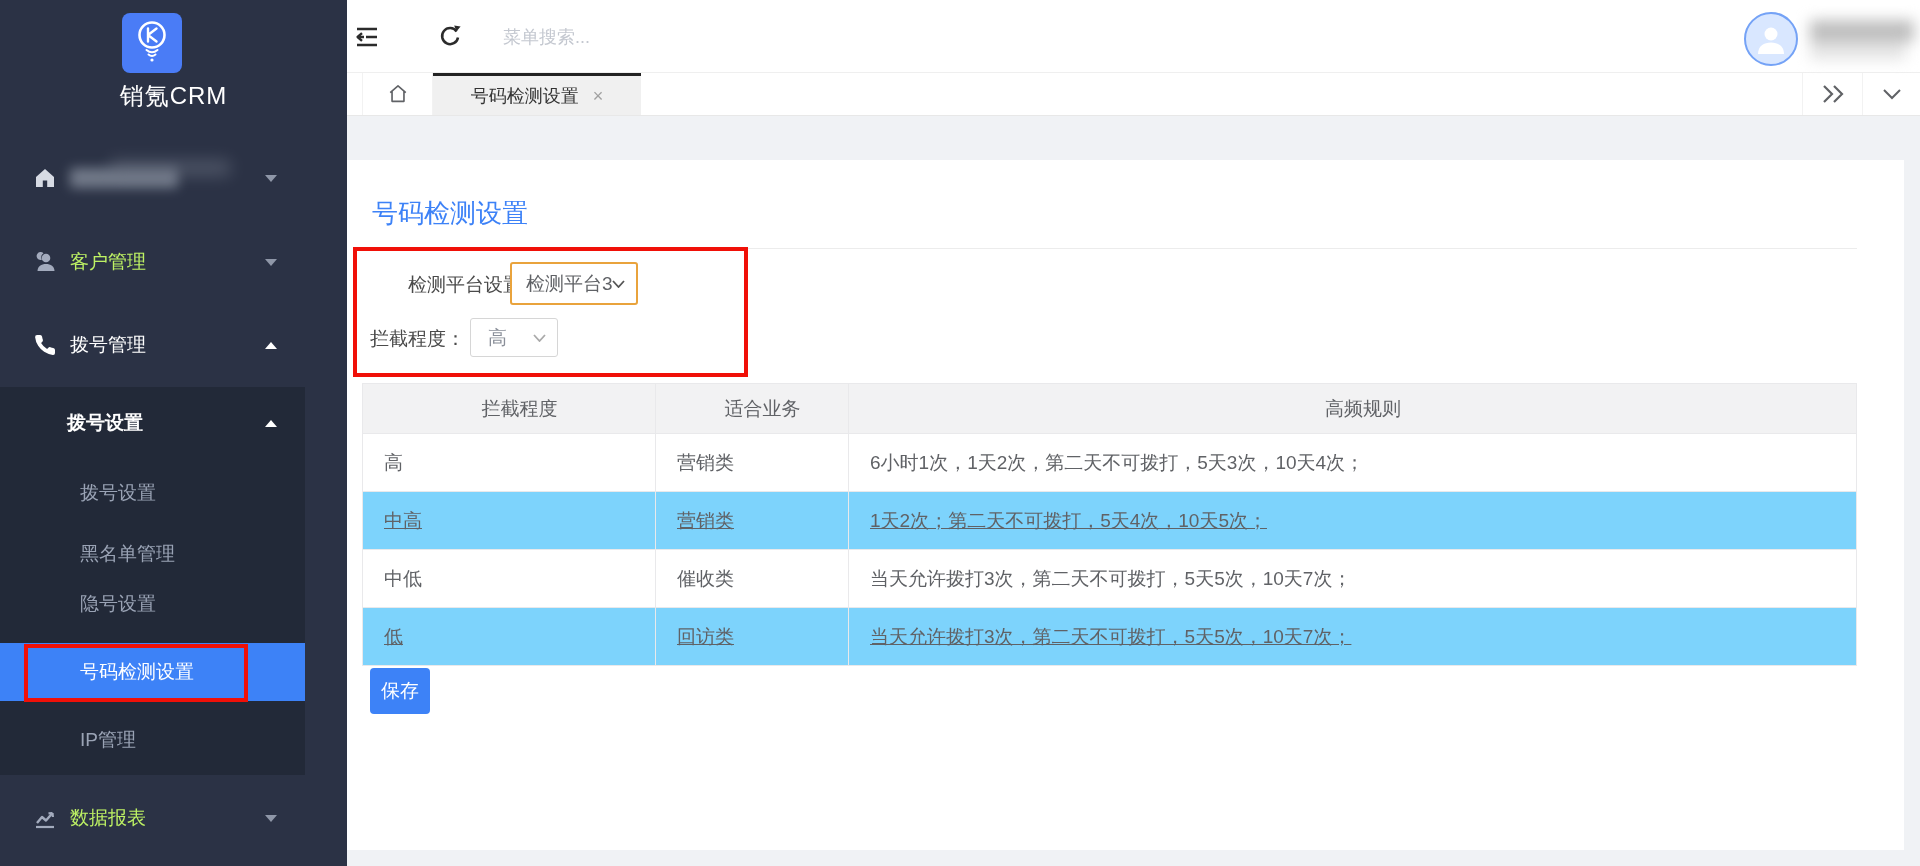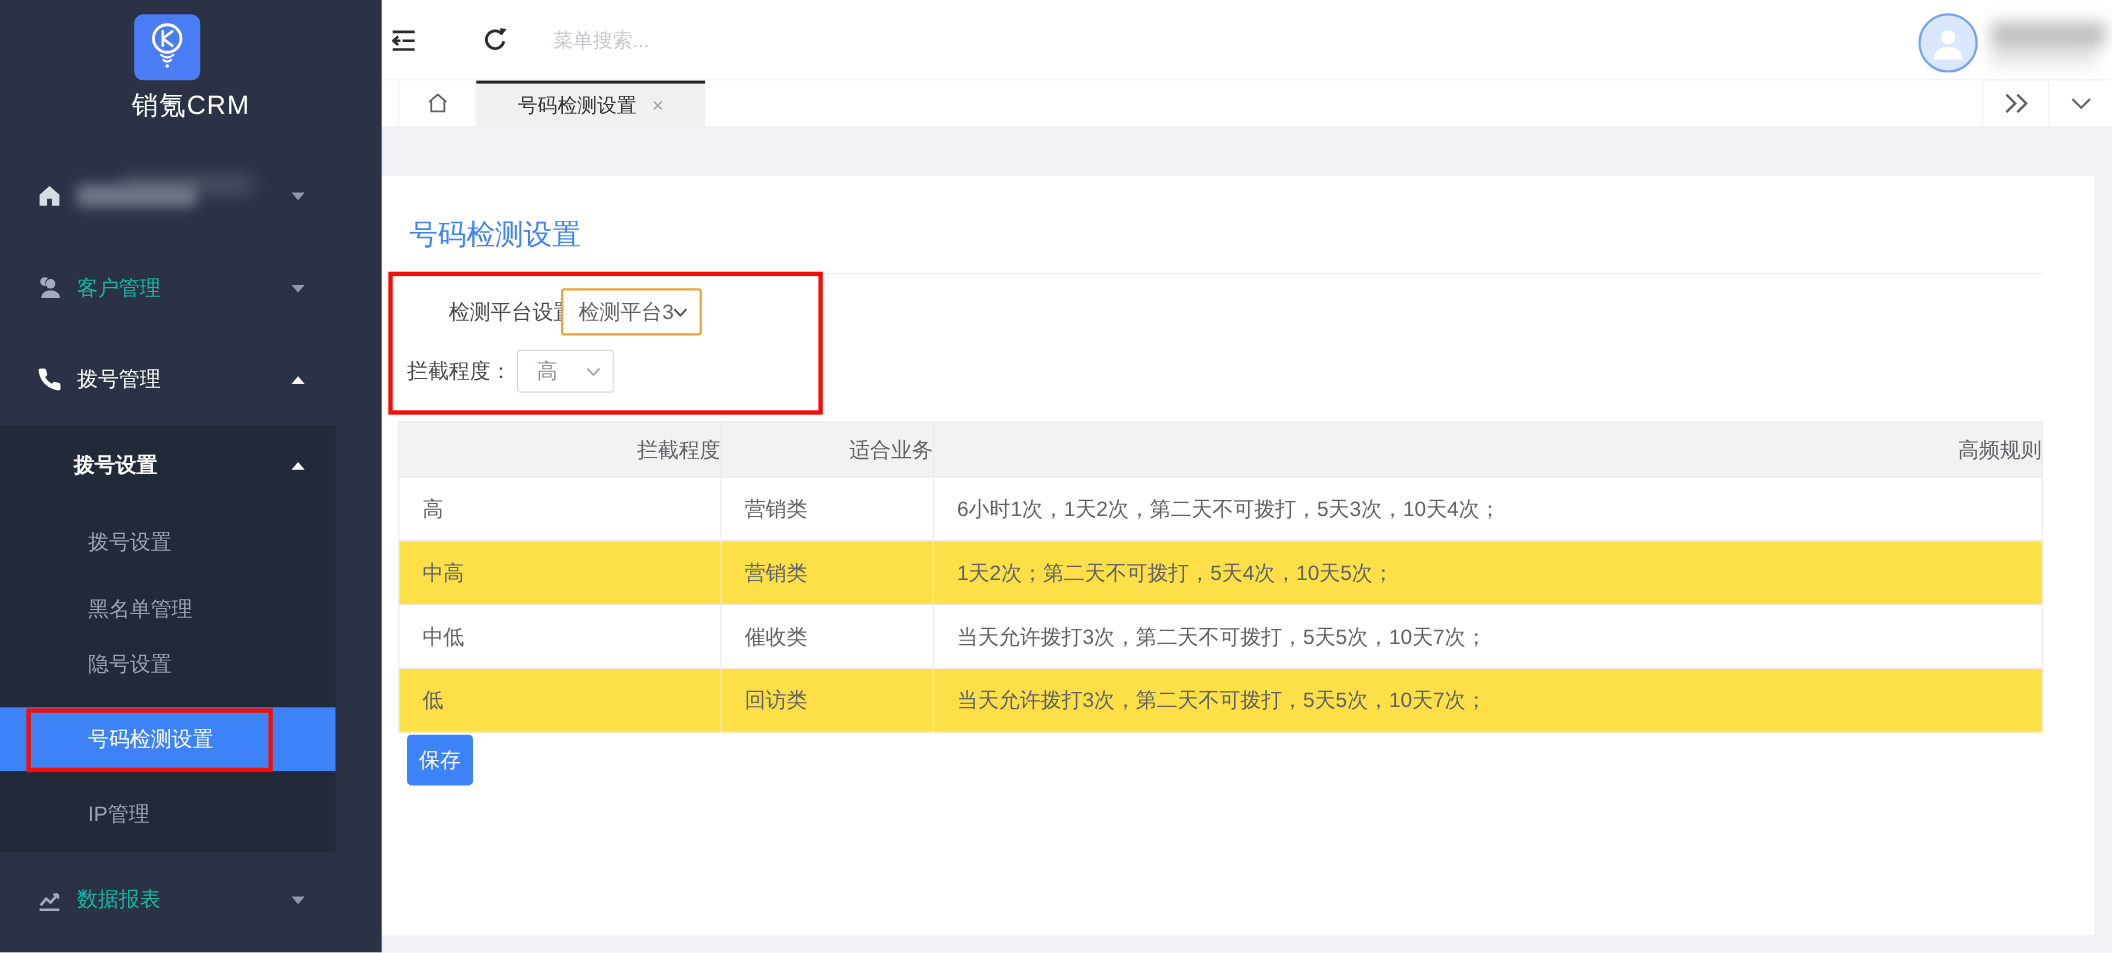--- a/index.html
+++ b/index.html
@@ -7,21 +7,21 @@
   body {
     position:relative; overflow:hidden; background:#F0F2F5;
     font-family:"Liberation Sans","DejaVu Sans",sans-serif;
   }
   
   .sidebar { position:absolute; left:0; top:0; width:347px; height:866px; background:#2B3245; z-index:2; }
   .logo-box { position:absolute; left:122px; top:13px; width:60px; height:60px; background:#4A7CF6; border-radius:8px;
               display:flex; align-items:center; justify-content:center; }
   .brand { position:absolute; top:80px; left:0; width:100%; text-align:center; color:#FFFFFF; font-size:24px; letter-spacing:1px; }
   .side-item { position:absolute; left:0; width:305px; height:56px; display:flex; align-items:center;
-               padding-left:33px; color:#14b8a6; font-size:19px; cursor:pointer; }
+               padding-left:33px; color:#bef264; font-size:19px; cursor:pointer; }
   .side-item .mi { width:24px; height:24px; margin-right:13px; flex:0 0 auto; }
   .side-item.lit { color:#FFFFFF; }
   .caret { position:absolute; right:28px; width:0; height:0; }
   .caret.down { border-left:6px solid transparent; border-right:6px solid transparent; border-top:7px solid #8F97A8; }
   .caret.up   { border-left:6px solid transparent; border-right:6px solid transparent; border-bottom:7px solid #FFFFFF; }
   .submenu-bg { position:absolute; left:0; top:387px; width:305px; height:388px; background:#222938; }
   .sub-header { position:absolute; left:0; top:396px; width:305px; height:54px; display:flex; align-items:center;
                 padding-left:67px; color:#FFFFFF; font-size:19px; font-weight:600; cursor:pointer; }
   .sub-item { position:absolute; left:0; width:305px; height:56px; display:flex; align-items:center;
               padding-left:80px; color:#9AA3B5; font-size:19px; cursor:pointer; }
@@ -67,24 +67,24 @@
   .lab1 { left:53px; top:103px; height:43px; line-height:43px;margin-left:38px; }
   .lab2 { left:53px; top:159px; height:39px; line-height:39px;text-align:right; }
   .select { position:absolute; background:#FFFFFF; border-radius:3px; display:flex; align-items:center; cursor:pointer; }
   .select .val { font-size:19px; color:#606266; }
   .select .chev { position:absolute; right:11px; }
   .select1 { left:193px; top:102px; width:128px; height:43px; border:2px solid #E9A33C; padding-left:14px; }
   .select2 { left:153px; top:158px; width:88px; height:39px; border:1px solid #D6D6D6; padding-left:17px; }
   .select2 .val { color:#8A8F99; }
   .rules-table { position:absolute; left:45px; top:223px; width:1495px; border-collapse:collapse;
                  font-size:19px; color:#606266; table-layout:fixed; }
-  .rules-table th { height:50px; background:#F2F2F3; font-weight:400; text-align:right; padding-left:21px;
+  .rules-table th { height:50px; background:#F2F2F3; font-weight:400; text-align:center; padding-left:21px;
                     border:1px solid #E9E9EB; }
   .rules-table td { height:58px; text-align:left; padding-left:21px; border:1px solid #E9E9EB; background:#FFFFFF; }
-  .rules-table tr.alt td { background:#fde047; }
+  .rules-table tr.alt td { background:#7dd3fc;text-decoration:underline; }
   .col1 { width:293px; } .col2 { width:193px; }
   .save-btn { position:absolute; left:53px; top:508px; width:60px; height:46px; background:#3D82F7; color:#FFFFFF;
               font-size:19px; border:none; border-radius:4px; cursor:pointer; font-family:inherit; }
 </style>
 </head>
 <body>
 
 <div class="sidebar">
   <div class="logo-box">
     <svg width="40" height="48" viewBox="0 0 40 48">

